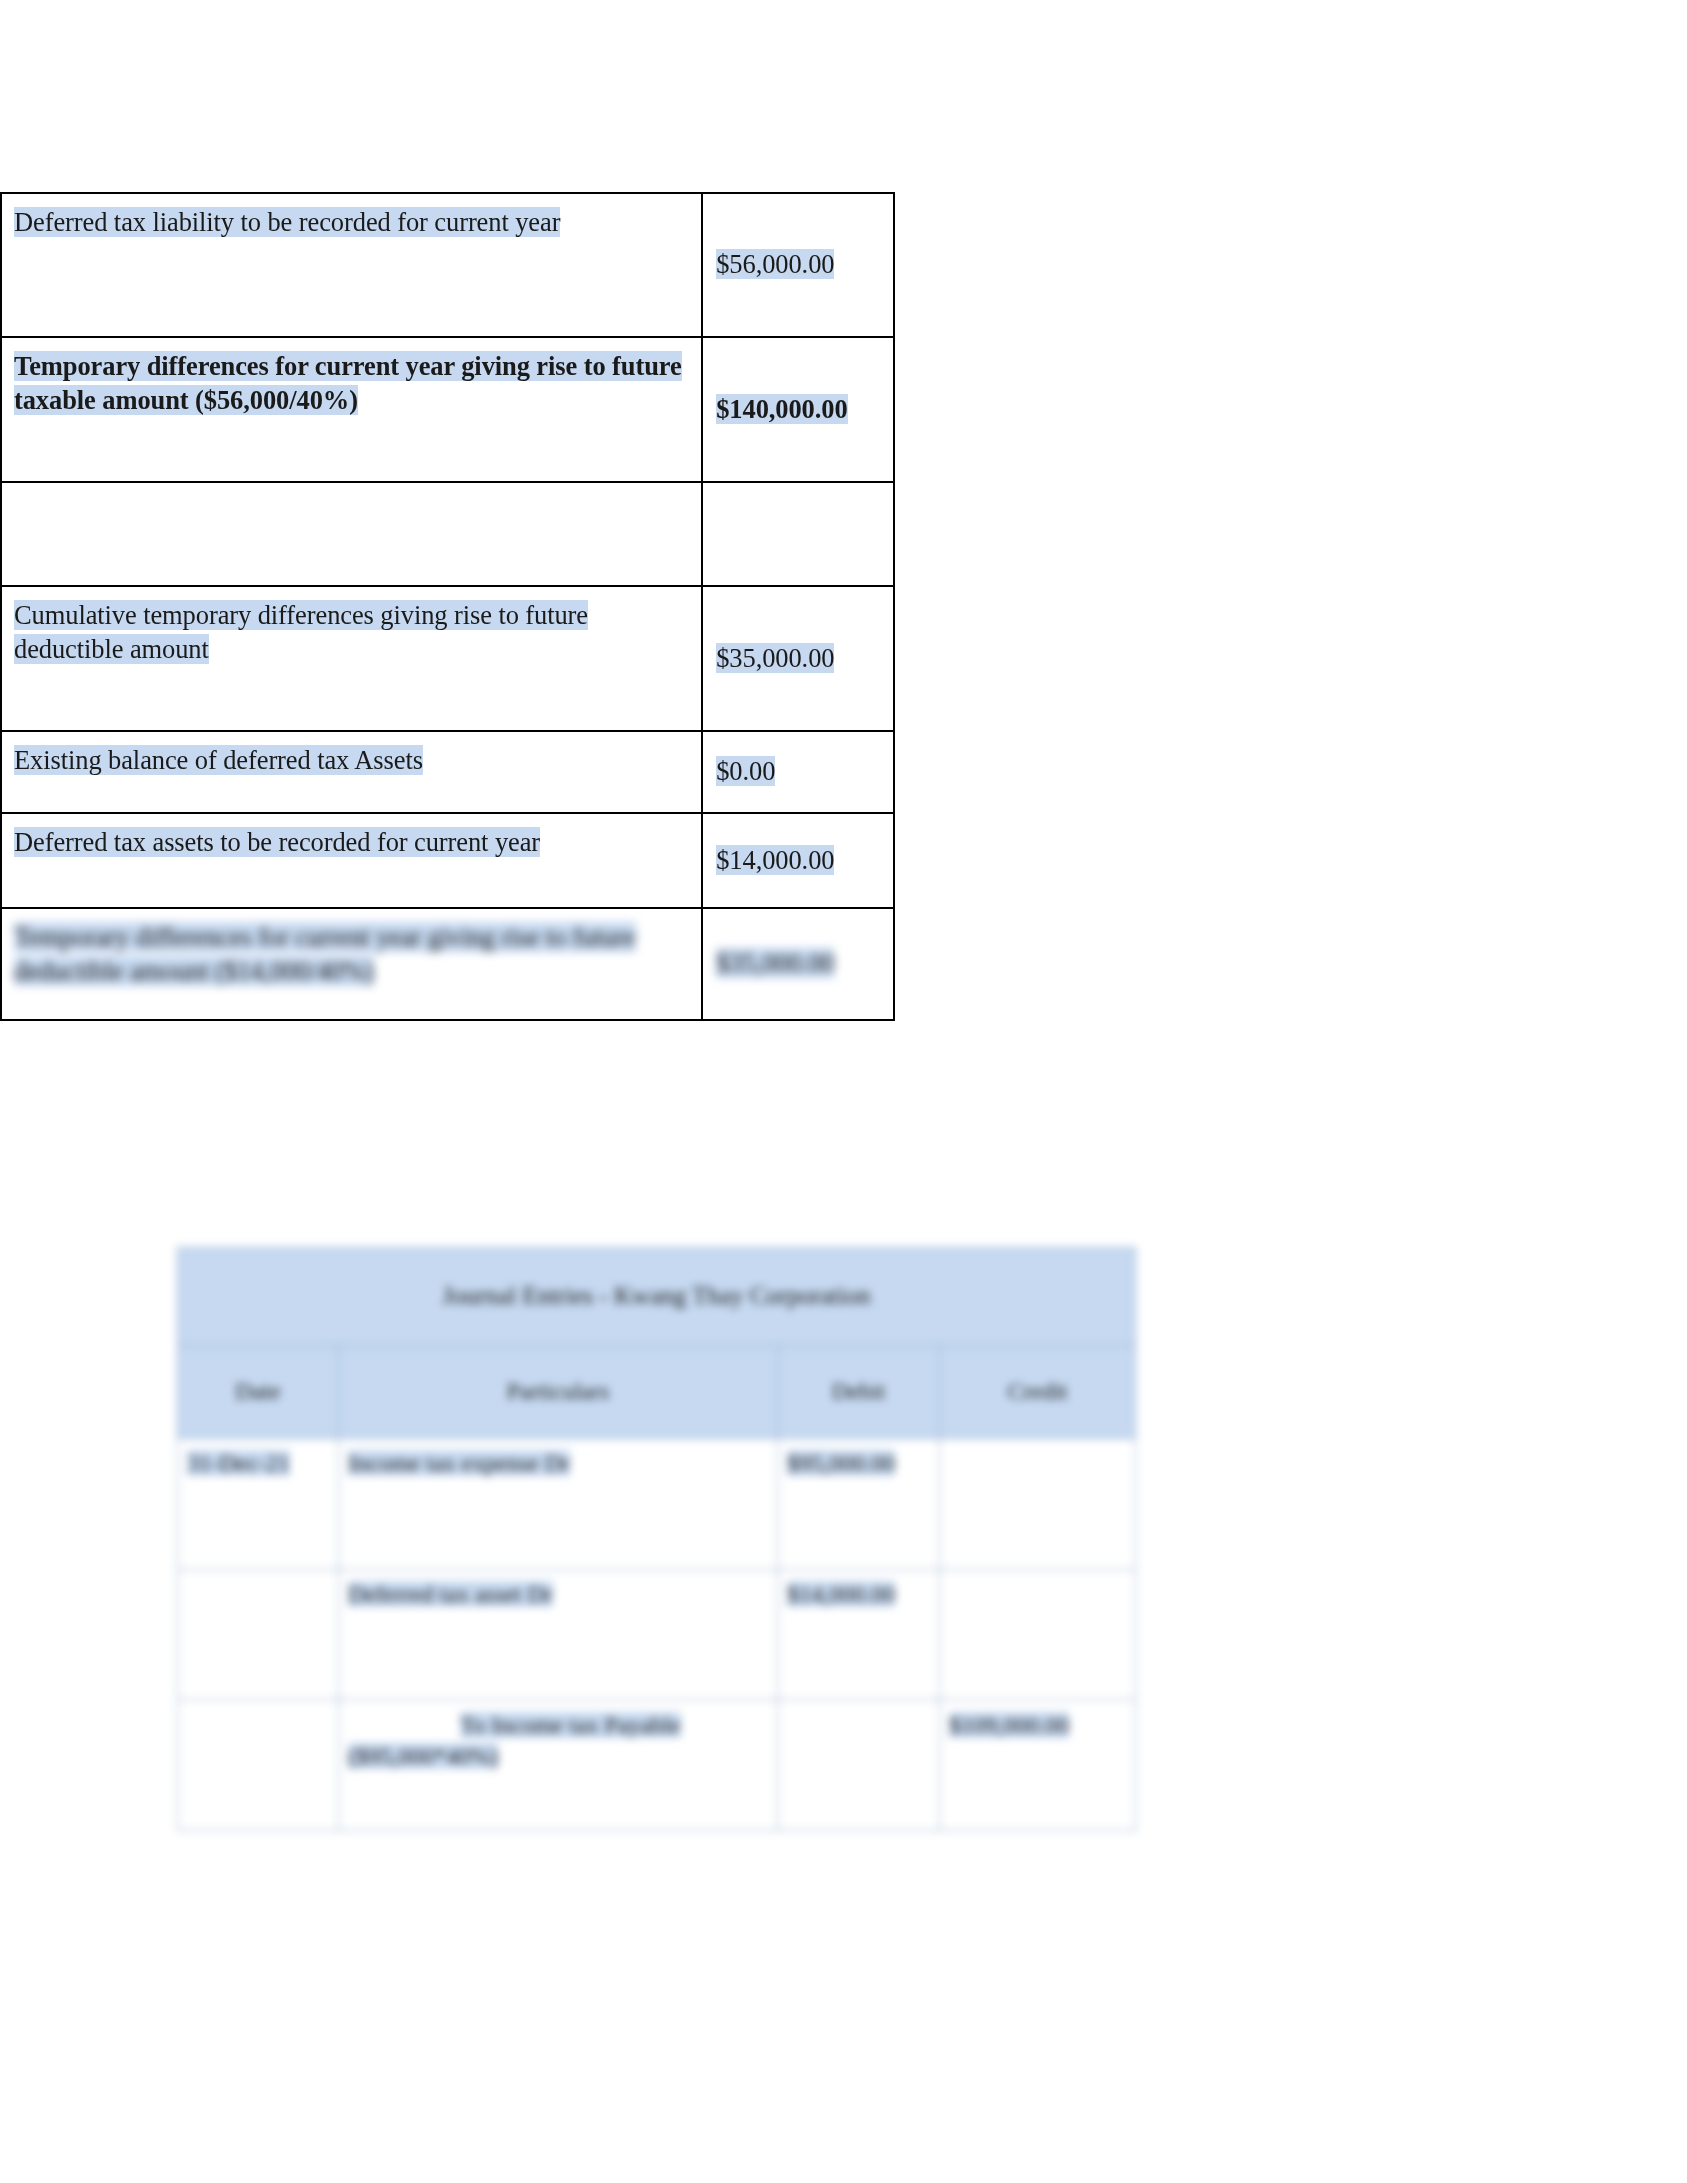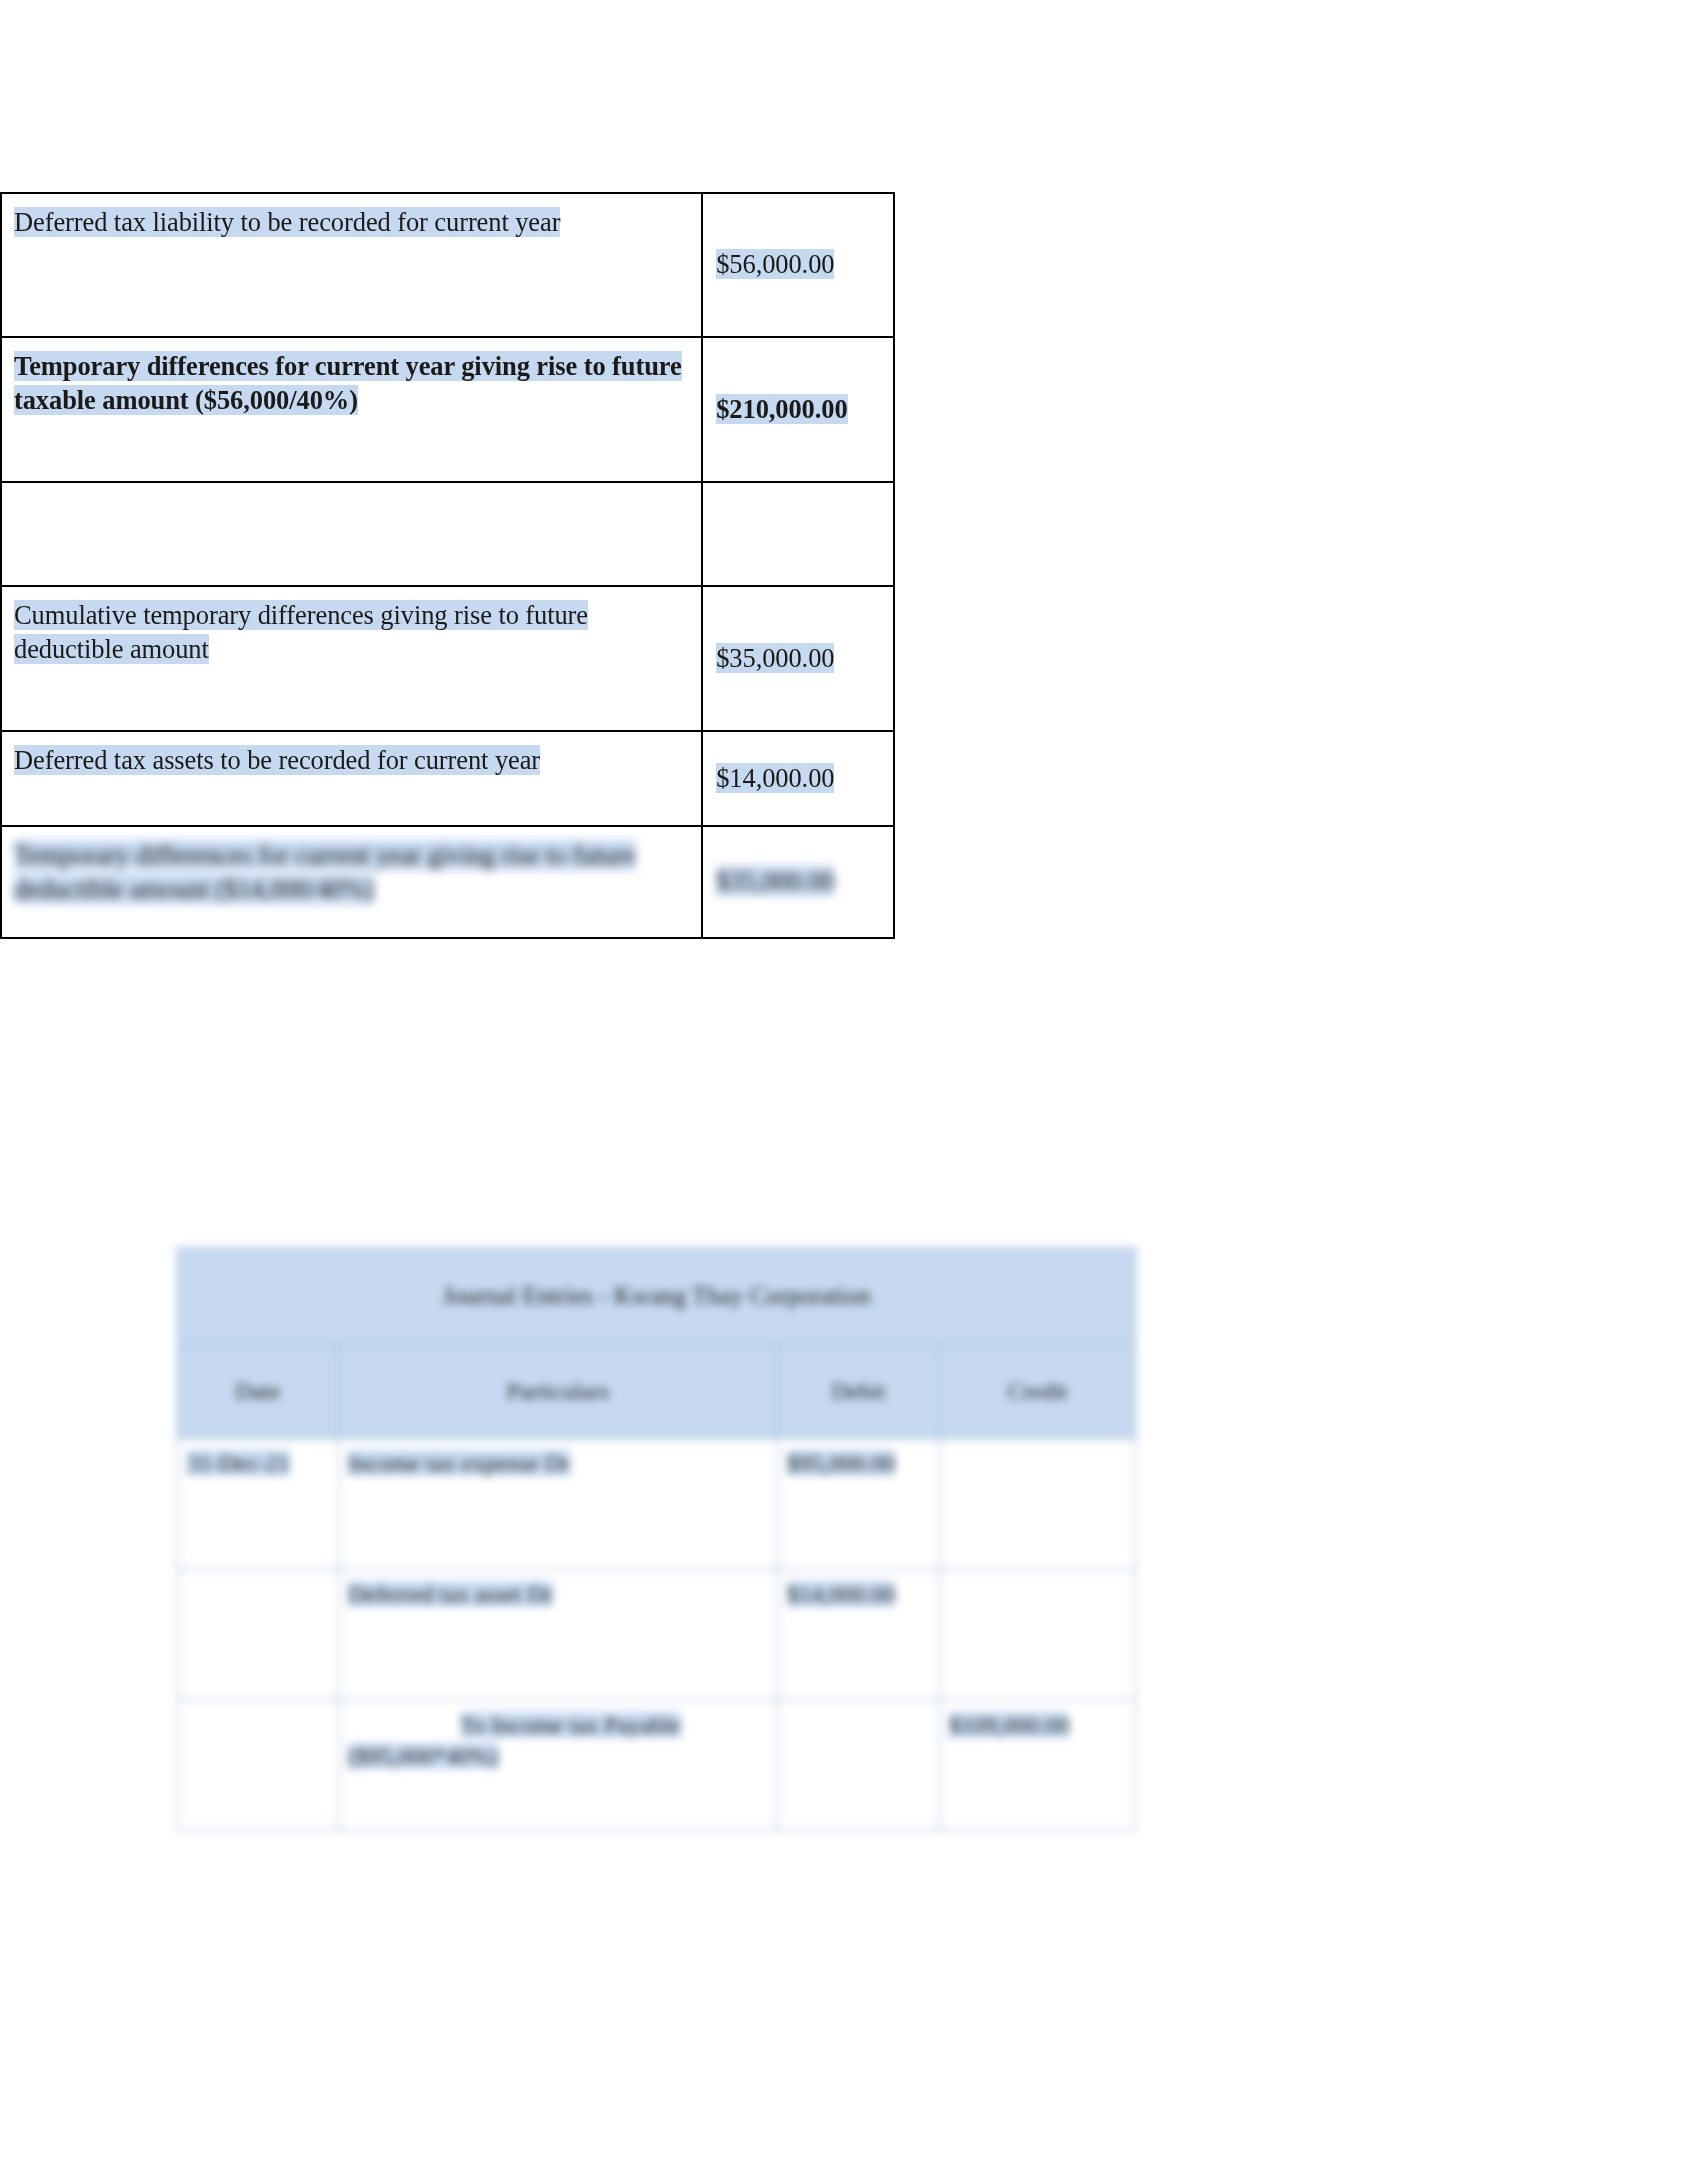--- a/index.html
+++ b/index.html
@@ -128,29 +128,33 @@
     <col class="c-label">
     <col class="c-value">
   </colgroup>
   <tbody>
     <tr class="r1">
       <td class="label"><span class="hl">Deferred tax liability to be recorded for current year</span></td>
       <td class="value"><span class="hl">$56,000.00</span></td>
     </tr>
     <tr class="r2 bold">
       <td class="label"><span class="hl">Temporary differences for current year giving rise to future taxable amount ($56,000/40%)</span></td>
-      <td class="value"><span class="hl">$210,000.00</span></td>
+      <td class="value"><span class="hl">$140,000.00</span></td>
     </tr>
     <tr class="spacer">
       <td class="label"><span></span></td>
       <td class="value"><span></span></td>
     </tr>
     <tr class="r4">
       <td class="label"><span class="hl">Cumulative temporary differences giving rise to future deductible amount</span></td>
       <td class="value"><span class="hl">$35,000.00</span></td>
+    </tr>
+    <tr class="r6">
+      <td class="label"><span class="hl">Existing balance of deferred tax Assets</span></td>
+      <td class="value"><span class="hl">$0.00</span></td>
     </tr>
     <tr class="r7">
       <td class="label"><span class="hl">Deferred tax assets to be recorded for current year</span></td>
       <td class="value"><span class="hl">$14,000.00</span></td>
     </tr>
     <tr class="r8 blurred-row">
       <td class="label"><span class="hl">Temporary differences for current year giving rise to future deductible amount ($14,000/40%)</span></td>
       <td class="value"><span class="hl">$35,000.00</span></td>
     </tr>
   </tbody>

